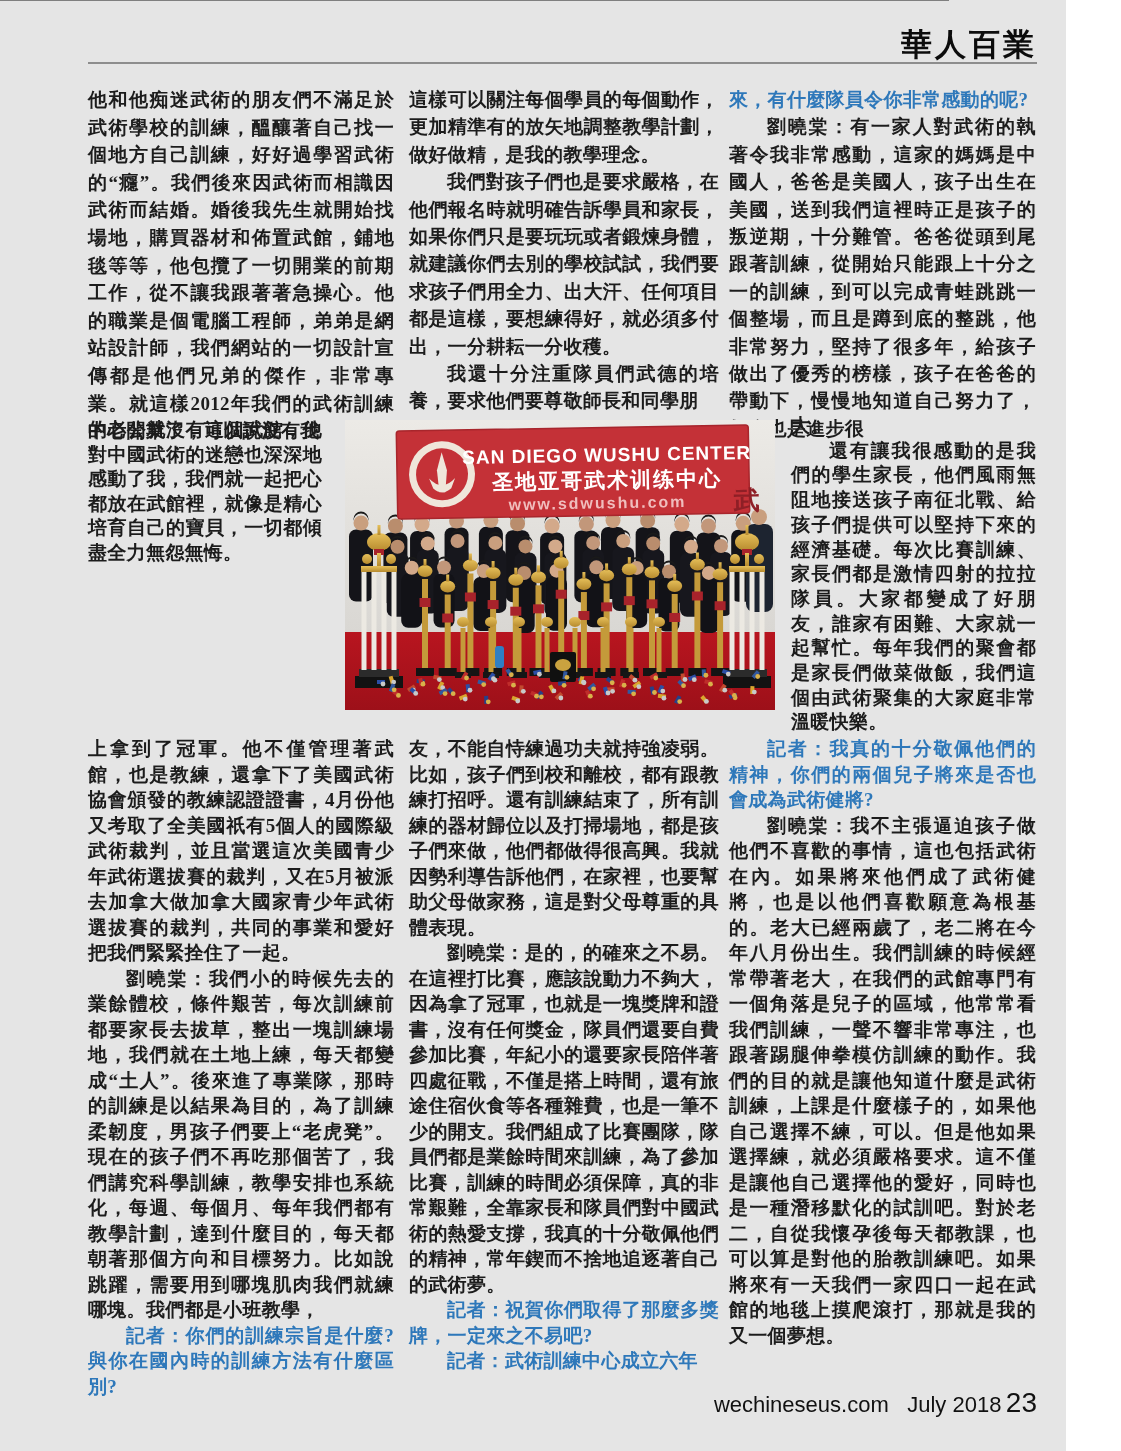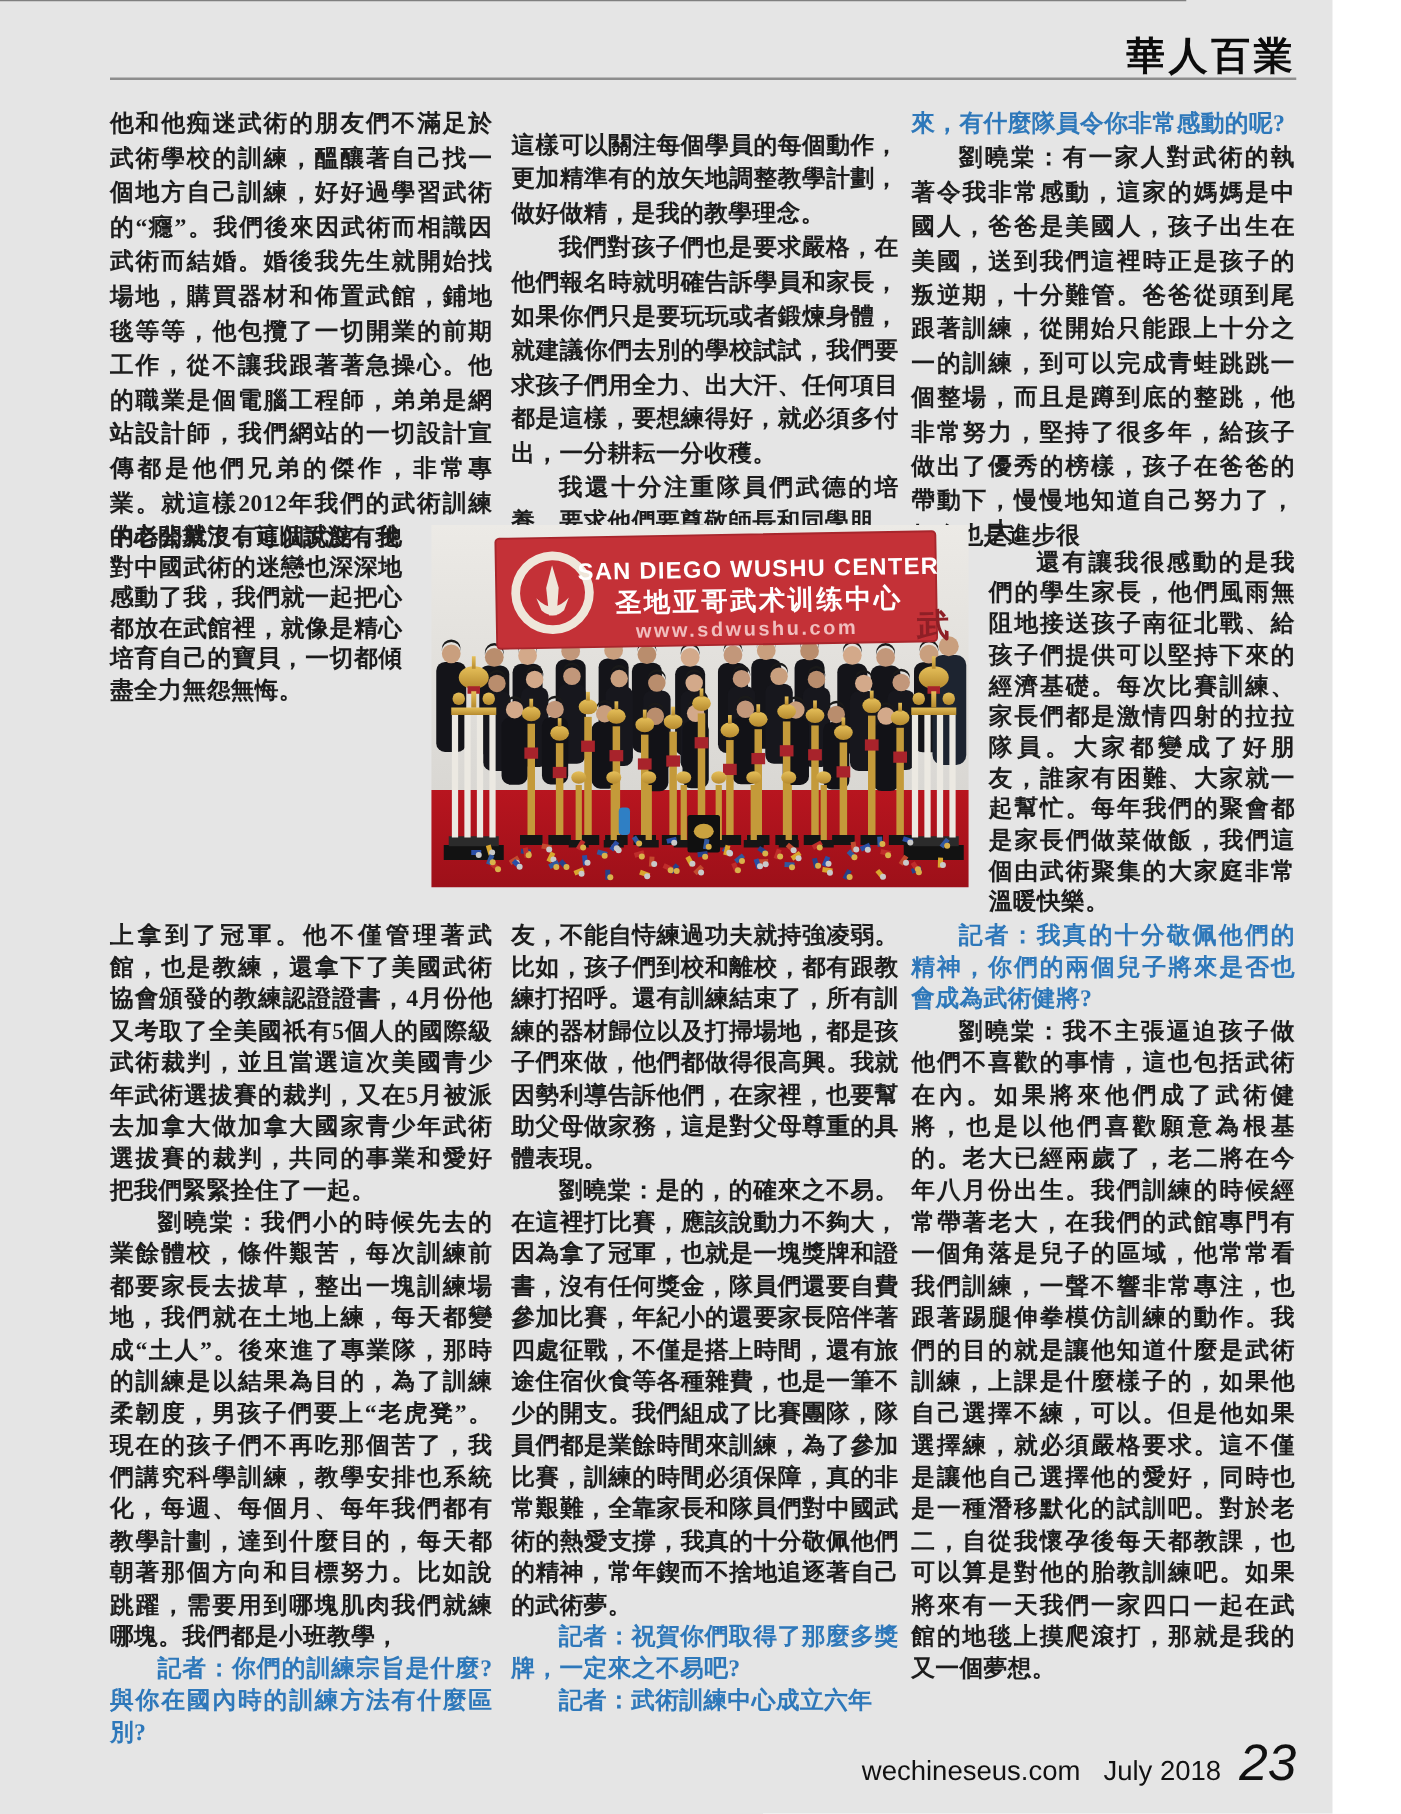--- a/index.html
+++ b/index.html
@@ -12,31 +12,31 @@
             font-size:31px;font-weight:bold;letter-spacing:3px;color:#0c0c0c;
             font-family:"Liberation Serif","DejaVu Serif",serif;}
   .tblock{position:absolute;text-align:justify;text-justify:inter-ideograph;
           font-size:19px;letter-spacing:0.3px;word-break:break-word;font-weight:bold;}
   .tblock p{margin:0;padding:0;}
   .tblock p.ind{text-indent:2em;}
   .tblock p.accent{color:#2e78ba;}
   #col1-a{left:88px;top:86px;width:306px;line-height:27.6px;}
   #col1-b{left:88px;top:418px;width:234px;line-height:24.6px;}
   #col1-c{left:88px;top:736px;width:306px;line-height:25.5px;}
-  #col2-a{left:409px;top:103px;width:310px;line-height:27.4px;}
+  #col2-a{left:409px;top:86px;width:310px;line-height:27.4px;}
   #col2-b{left:409px;top:736px;width:310px;line-height:25.5px;}
   #col3-a{left:729px;top:86px;width:307px;line-height:27.4px;}
   #col3-b{left:791px;top:414px;width:245px;line-height:24.7px;}
   #col3-c{left:729px;top:736px;width:307px;line-height:25.5px;}
   #photo{position:absolute;left:345px;top:420px;width:430px;height:290px;}
   #footer{position:absolute;top:1387px;left:88px;width:949px;text-align:right;
           font-family:"Liberation Sans","DejaVu Sans",sans-serif;color:#111;}
   #footer .site{font-size:22px;}
   #footer .date{font-size:22px;margin-left:14px;}
-  #footer .page{font-size:41px;margin-left:10px;font-style:italic;}
+  #footer .page{font-size:28px;}
   svg text{font-family:"Liberation Sans","DejaVu Sans",sans-serif;}
 </style>
 </head>
 <body>
 
 <div id="page">
   <div id="masthead">華人百業</div>
   <div id="head-rule" class="rule"></div>
 
   <div id="col1-a" class="tblock">

